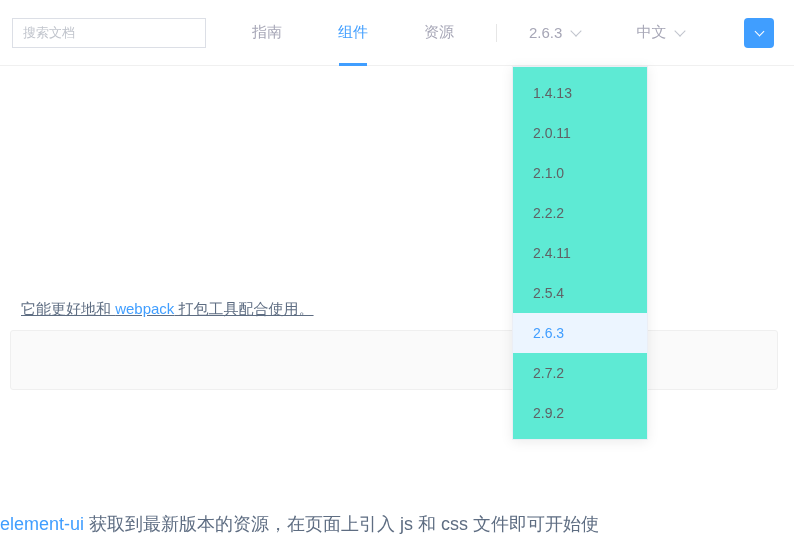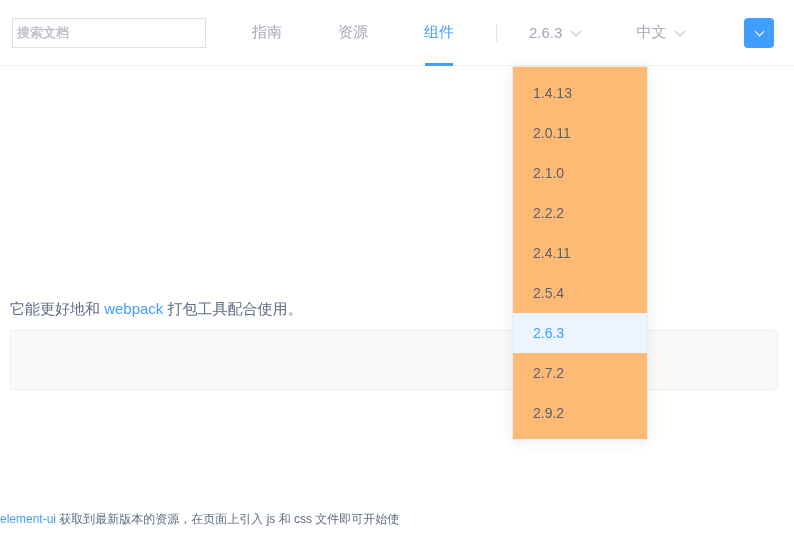--- a/index.html
+++ b/index.html
@@ -17,25 +17,24 @@
       align-items: center;
       height: 66px;
       padding: 0 12px;
       border-bottom: 1px solid #f0f0f0;
       gap: 0;
     }
     .search-input {
       width: 194px;
       height: 30px;
       border: 1px solid #dcdfe6;
-      padding: 0 4px;
+      padding: 0 10px;
       font-size: 13px;
       color: #606266;
       outline: none;
-      font-weight: bold;
     }
     .search-input::placeholder { color: #c0c4cc; }
     .nav {
       display: flex;
       align-items: center;
       margin-left: 18px;
       height: 100%;
     }
     .nav-item {
       padding: 0 28px;
@@ -102,21 +101,21 @@
       border-right: 1.5px solid #fff;
       border-bottom: 1.5px solid #fff;
       transform: rotate(45deg);
       margin-top: -3px;
     }
     .dropdown {
       position: absolute;
       top: 66px;
       left: 512px;
       width: 136px;
-      background: #fdba74;
+      background: #5eead4;
       box-shadow: 0 2px 12px rgba(0,0,0,0.08);
       border: 1px solid #ebeef5;
       padding: 6px 0;
       z-index: 10;
     }
     .dropdown-item {
       padding: 0 20px;
       height: 40px;
       line-height: 40px;
       font-size: 14px;
@@ -129,53 +128,54 @@
     }
     .content {
       padding: 0 0 0 10px;
       font-size: 15px;
       color: #5e6d82;
       line-height: 1.7;
     }
     .para1 {
       position: absolute;
       top: 296px;
-      left: 10px;
+      left: 21px;
+      text-decoration: underline;
     }
     .link {
       color: #409eff;
     }
     .codebox {
       position: absolute;
       top: 330px;
       left: 10px;
       right: 16px;
       height: 60px;
       background: #fafafa;
       border: 1px solid #efefef;
       border-radius: 3px;
     }
     .para2 {
       position: absolute;
       top: 509px;
       left: 0;
-      font-size: 12px;
+      font-size: 18px;
       color: #5e6d82;
       white-space: nowrap;
     }
   </style>
 </head>
 <body>
 
 <div class="header">
   <input class="search-input" placeholder="搜索文档" style="">
   <div class="nav">
     <div class="nav-item">指南</div>
+    <div class="nav-item active">组件</div>
     <div class="nav-item">资源</div>
-    <div class="nav-item active">组件</div>
   </div>
   <div class="divider"></div>
   <div class="select-wrap">
     <span>2.6.3</span>
     <span class="chevron"></span>
   </div>
   <div class="select-wrap" style="margin-left:20px">
     <span>中文</span>
     <span class="chevron"></span>
   </div>

